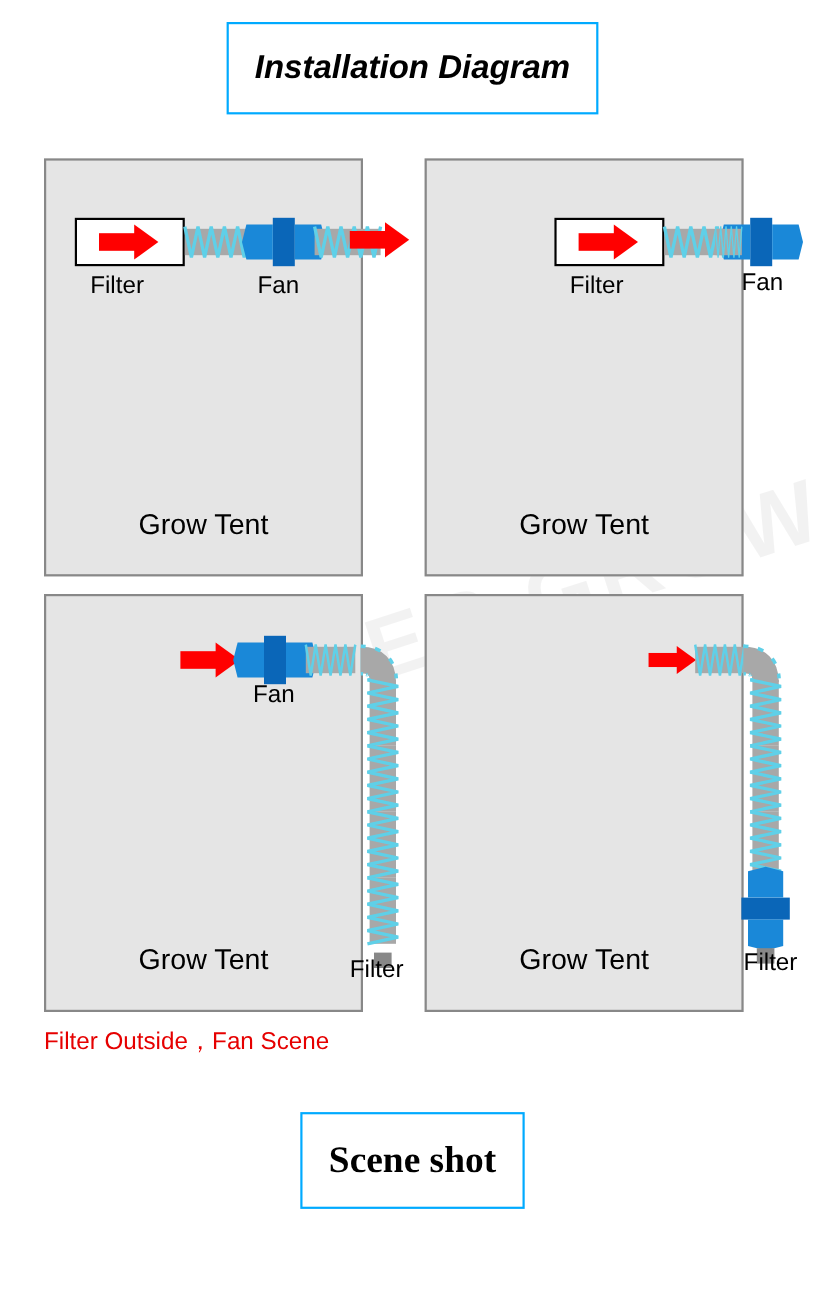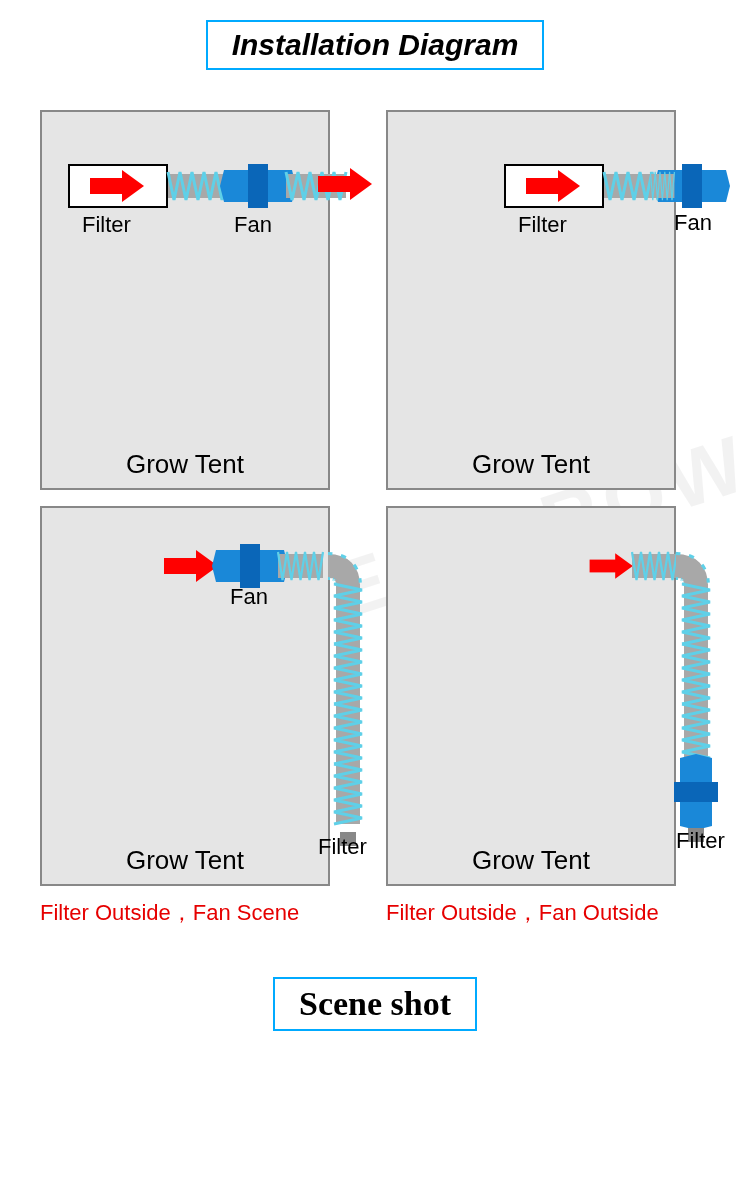--- a/index.html
+++ b/index.html
@@ -7,21 +7,21 @@
     margin: 0;
     width: 750px;
     height: 1178px;
     background: #fff;
     font-family: Arial, Helvetica, sans-serif;
     position: relative;
     overflow: hidden;
   }
   .title-box {
     border: 2px solid #00aaff;
-    padding: 6px 24px;
+    padding: 23px 24px;
     margin: 20px auto 10px auto;
     width: fit-content;
     font-weight: bold;
     color: #000;
   }
   .title-text {
     font-size: 30px;
     font-style: italic;
   }
   .scene-title {
@@ -38,21 +38,21 @@
   .cell { position: relative; }
   .tent {
     border: 2px solid #888;
     background: #e5e5e5;
     width: 290px;
     height: 380px;
     position: relative;
   }
   .tent-label {
     position: absolute;
-    bottom: 8px;
+    bottom: 30px;
     left: 0; right: 0;
     text-align: center;
     font-size: 26px;
     color: #000;
   }
   .caption {
     margin-top: 12px;
     font-size: 22px;
     color: #e60000;
     font-weight: 400;
@@ -213,20 +213,19 @@
           </g>
         <use href="#duct-v" x="64" y="48"></use>
         <use href="#duct-v" x="64" y="108"></use>
         <use href="#duct-v" x="64" y="168"></use>
         <use href="#fan-v" x="64" y="256"></use>
         <use href="#filter-nub" transform="translate(64,292) rotate(90)"></use>
       </svg>
       <div class="tent-label">Grow Tent</div>
     </div>
     <span class="small-label" style="position:absolute; left:290px; top:322px;">Filter</span>
-    <div class="caption">Filter Outside，Fan Outside</div>
   </div>
 
 </div>
 
 <div class="title-box" style="margin-top:39px;">
   <span class="scene-title">Scene shot</span>
 </div>
 
 </body></html>

